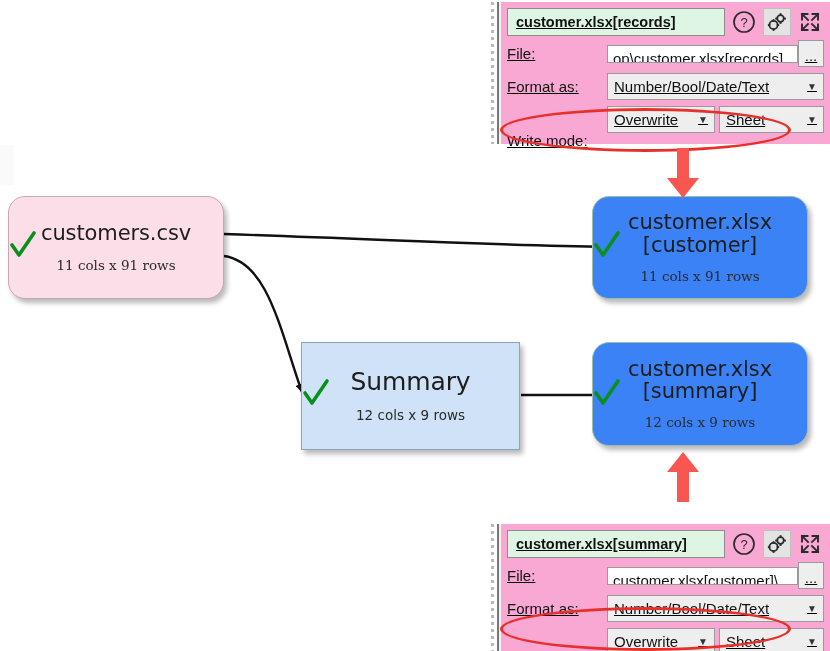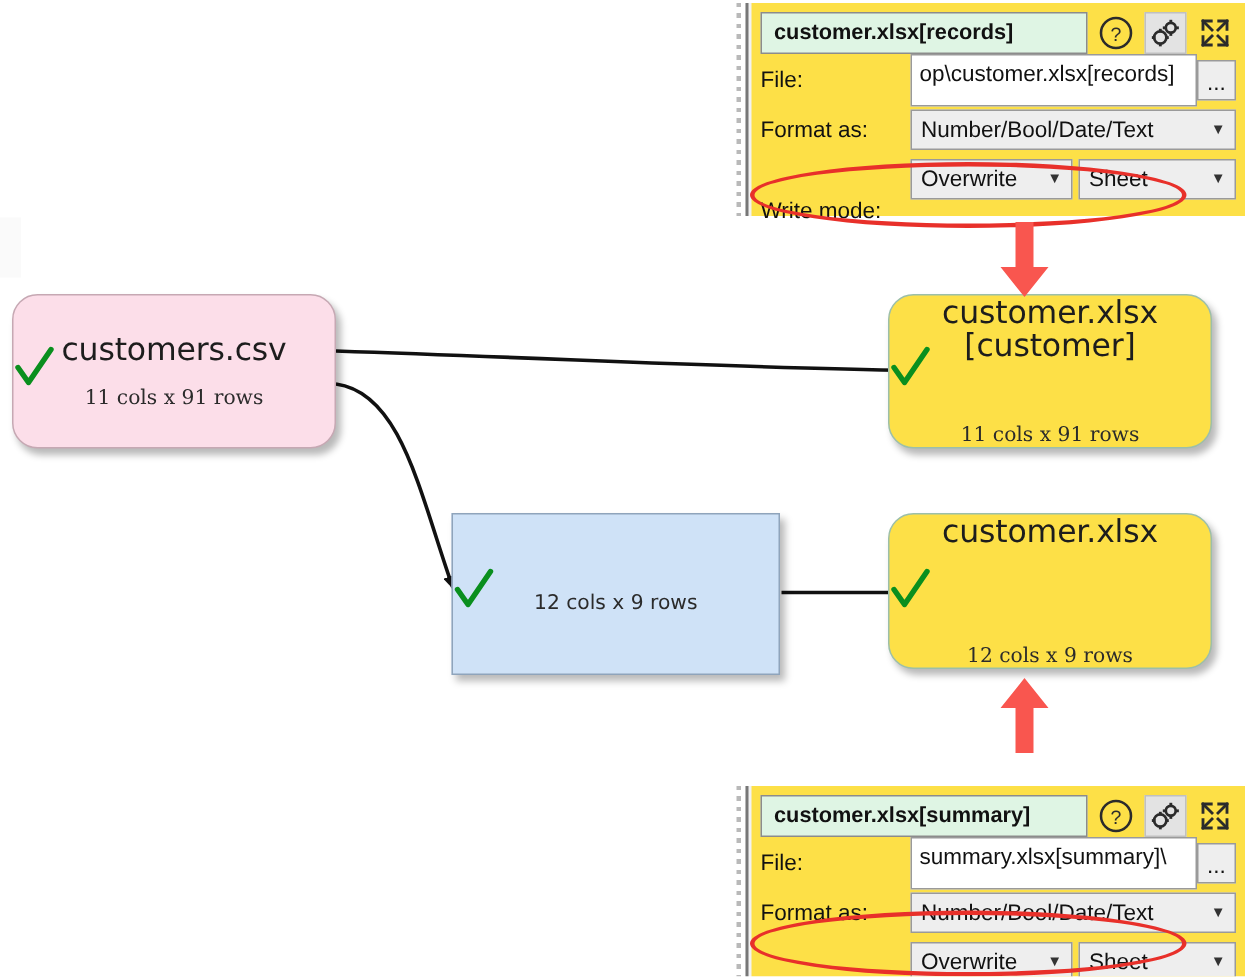--- a/index.html
+++ b/index.html
@@ -66,21 +66,21 @@
 
   .tick {
     position: absolute;
     width: 30px;
     height: 34px;
     pointer-events: none;
   }
 
   
   .node.pink  { background: #fcdee9; border-color: #c6a8b3; }
-  .node.green { background: #fde047; border-color: #9cbfa9; justify-content: space-between; }
+  .node.green { background: #3b82f6; border-color: #9cbfa9; }
   .node.blue  { background: #cfe2f7; border-color: #8fa4bb; }
 
   
   .panel {
     position: absolute;
     box-sizing: border-box;
     background: #f2f2f2;
     border-left: 2px solid #777;
     font-family: "Liberation Sans", sans-serif;
   }
@@ -89,23 +89,24 @@
     content: "";
     position: absolute;
     left: -8px; top: 0; bottom: 0;
     width: 3px;
     background-image: repeating-linear-gradient(
       to bottom, #b9b9b9 0px, #b9b9b9 3px, transparent 3px, transparent 7px);
   }
   .panel-inner {
     position: absolute;
     left: 2px; right: 0; top: 0; bottom: 0;
-    background: #fde047;
+    background: #f9a8d4;
     padding: 6px 6px 4px 6px;
     box-sizing: border-box;
+    text-decoration: underline;
   }
 
   .panel-header {
     display: flex;
     align-items: center;
     gap: 5px;
     height: 28px;
   }
   .panel-title {
     flex: 1 1 auto;
@@ -148,21 +149,21 @@
     flex: 0 0 auto;
     white-space: nowrap;
   }
   .panel-label.w-file { width: 100px; }
   .panel-label.w-fmt  { width: 100px; }
   .panel-label.w-wm   { width: 100px; margin-top: 42px; }
 
   .field {
     background: #ffffff;
     border: 1px solid #9a9a9a;
-    height: 35px;
+    height: 18px;
     line-height: 25px;
     box-sizing: border-box;
     font-size: 15px;
     color: #111;
     padding: 0 5px;
     overflow: hidden;
     white-space: nowrap;
     direction: rtl;
     text-align: left;
   }
@@ -250,29 +251,31 @@
       <span>customer.xlsx</span><br>
       <span>[customer]</span>
     </div>
     <div class="node-sub">11 cols x 91 rows</div>
   </div>
   <svg class="tick" style="left:592px; top:228px;" viewBox="0 0 30 34">
     <path d="M4,17 L11,27 L26,5" stroke="#0a8f1e" stroke-width="3.6" fill="none" stroke-linecap="round" stroke-linejoin="round"></path>
   </svg>
 
   <div class="node blue" style="left:301px; top:342px; width:219px; height:108px;">
+    <div class="node-title" style="font-size:25px;">Summary</div>
     <div class="node-sub">12 cols x 9 rows</div>
   </div>
   <svg class="tick" style="left:301px; top:376px;" viewBox="0 0 30 34">
     <path d="M4,17 L11,27 L26,5" stroke="#0a8f1e" stroke-width="3.6" fill="none" stroke-linecap="round" stroke-linejoin="round"></path>
   </svg>
 
   <div class="node green rounded" style="left:592px; top:342px; width:216px; height:104px;">
     <div class="node-title">
       <span>customer.xlsx</span><br>
+      <span>[summary]</span>
     </div>
     <div class="node-sub">12 cols x 9 rows</div>
   </div>
   <svg class="tick" style="left:592px; top:376px;" viewBox="0 0 30 34">
     <path d="M4,17 L11,27 L26,5" stroke="#0a8f1e" stroke-width="3.6" fill="none" stroke-linecap="round" stroke-linejoin="round"></path>
   </svg>
 
   <div class="panel" style="left:497px; top:2px; width:333px; height:142px;">
     <div class="panel-inner">
 
@@ -399,21 +402,21 @@
               <path d="M4,20 L10,14"></path>
               <path d="M14.5,20 L20,20 L20,14.5"></path>
               <path d="M20,20 L14,14"></path>
             </g>
           </svg>
         </div>
       </div>
 
       <div class="panel-row">
         <div class="panel-label w-file">File:</div>
-        <div class="field file-field">\summary.xlsx[summary]</div>
+        <div class="field file-field">\customer.xlsx[customer]</div>
         <div class="btn-dots">...</div>
       </div>
 
       <div class="panel-row">
         <div class="panel-label w-fmt">Format as:</div>
         <div class="combo fmt-combo">
           <span>Number/Bool/Date/Text</span>
           <span class="caret">▼</span>
         </div>
       </div>

